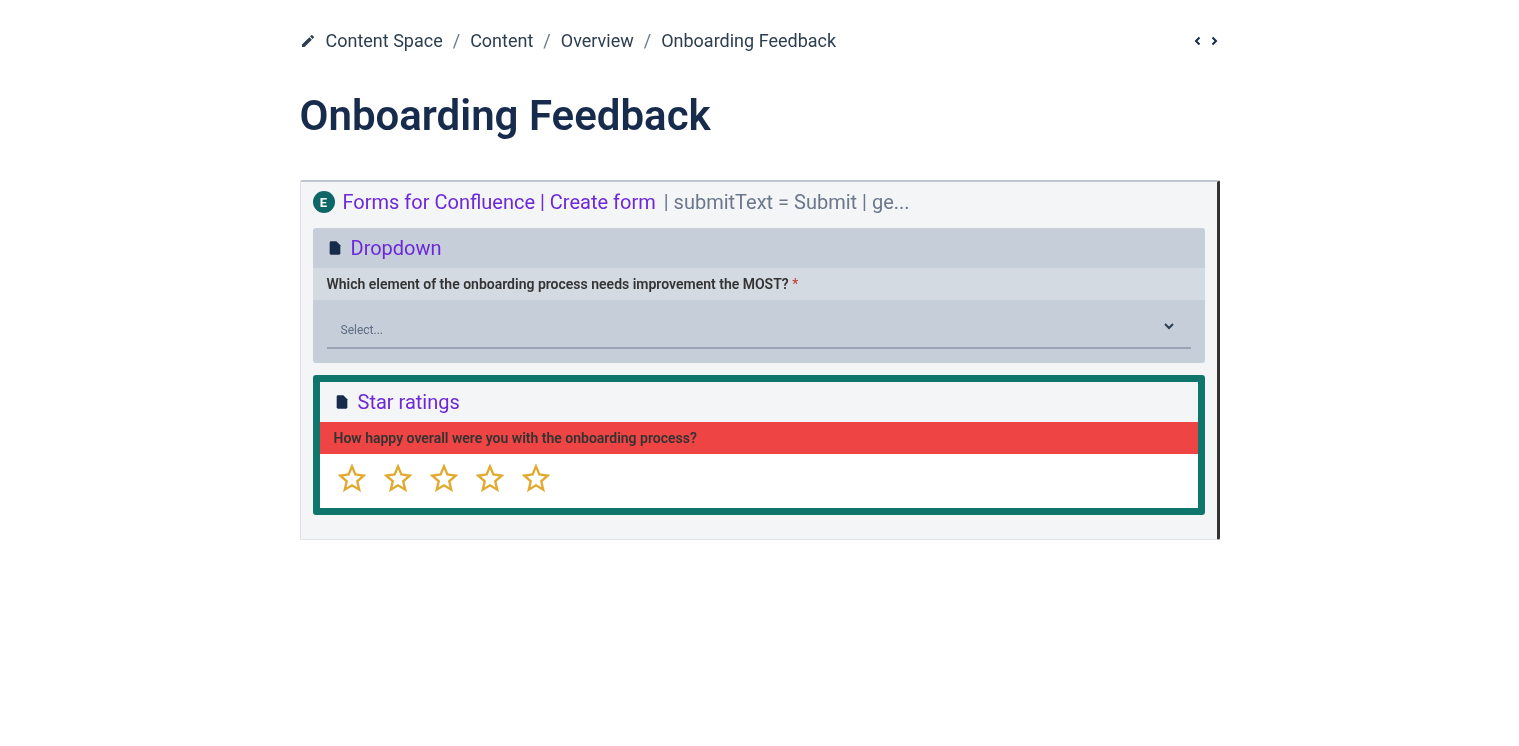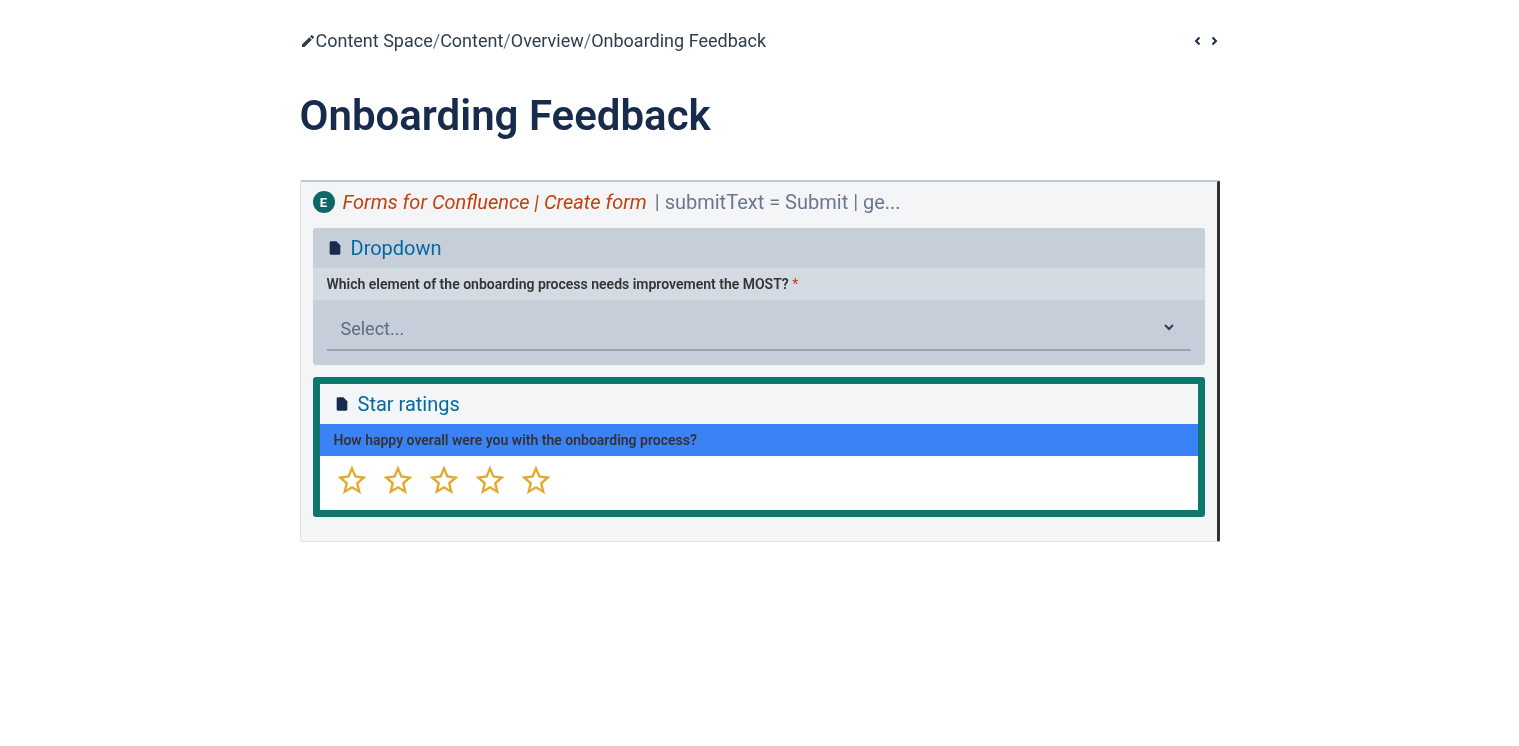--- a/index.html
+++ b/index.html
@@ -17,20 +17,21 @@
   }
   .topbar {
     display: flex;
     align-items: center;
     justify-content: space-between;
     margin-bottom: 40px;
   }
   .breadcrumb {
     display: flex;
     align-items: center;
+    gap: 10px;
     font-size: 18px;
     color: #2c3e50;
   }
   .breadcrumb .edit-icon svg { display:block; }
   .breadcrumb a {
     color: #2c3e50;
     text-decoration: none;
     cursor: pointer;
   }
   .breadcrumb .sep { color: #6b778c; }
@@ -63,21 +64,21 @@
     background: #f4f5f7;
   }
   .macro-header .macro-icon {
     width: 22px; height:22px;
     background:#0e6666;
     border-radius:50%;
     color:#fff;
     display:flex; align-items:center; justify-content:center;
     font-size:13px; font-weight:700;
   }
-  .macro-header .text1 { color:#c2410c;font-style:italic; }
+  .macro-header .text1 { color:#6d28d9; }
   .macro-header .text2 { color:#6b778c;text-align:right; }
   .macro-body {
     padding: 6px 12px 12px 12px;
   }
   .form-block {
     border-radius: 3px;
     margin-bottom: 12px;
     overflow: hidden;
   }
   .block-selected {
@@ -86,40 +87,40 @@
   .block-unselected {
     background: #f4f5f7;
     border: 7px solid #0f766e;
   }
   .block-header {
     display:flex;
     align-items:center;
     gap:8px;
     padding: 8px 14px;
     font-size: 20px;
-    color:#0369a1;
+    color:#6d28d9;
   }
   .field-label-row {
     background: rgba(255,255,255,0.25);
     padding: 8px 14px;
     font-size: 14px;
     font-weight: 600;
     color:#333;
   }
   .block-unselected .field-label-row {
-    background:#3b82f6;
+    background:#ef4444;
   }
   .field-label-row .req { color:#c0392b; font-weight:400; }
   .dropdown-control {
     margin: 8px 14px 14px 14px;
     padding: 10px 14px;
     display:flex;
-    align-items:center;
+    align-items:flex-end;
     justify-content:space-between;
-    font-size:18px;
+    font-size:12px;
     color:#5e6c84;
     cursor:pointer;
     border-bottom: 2px solid #9aa4b2;
   }
   .dropdown-control .chev { color:#2c3e50; }
   .stars-row {
     background:#ffffff;
     padding: 10px 18px 16px 18px;
     display:flex;
     gap:18px;

